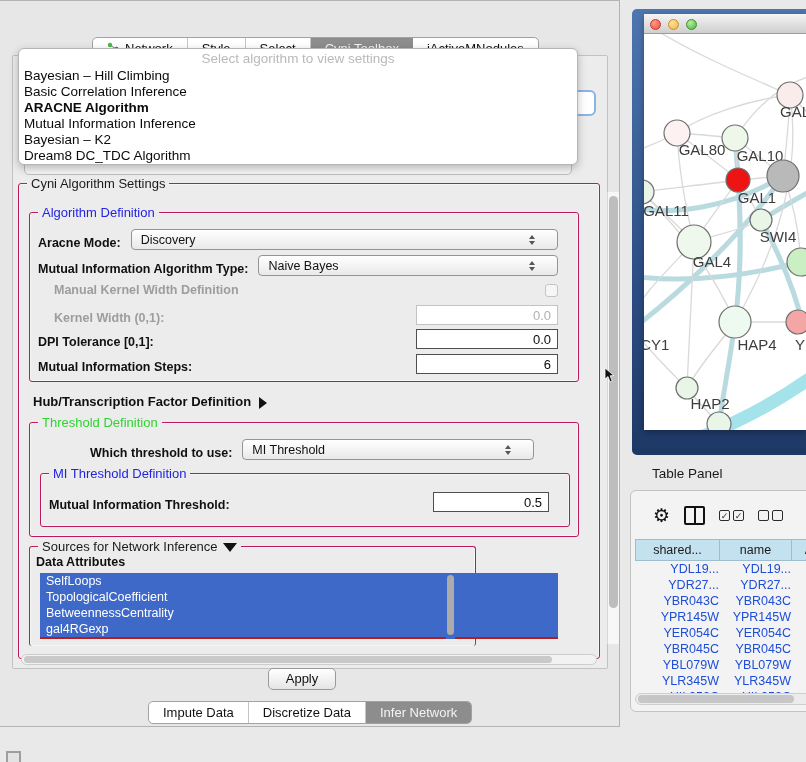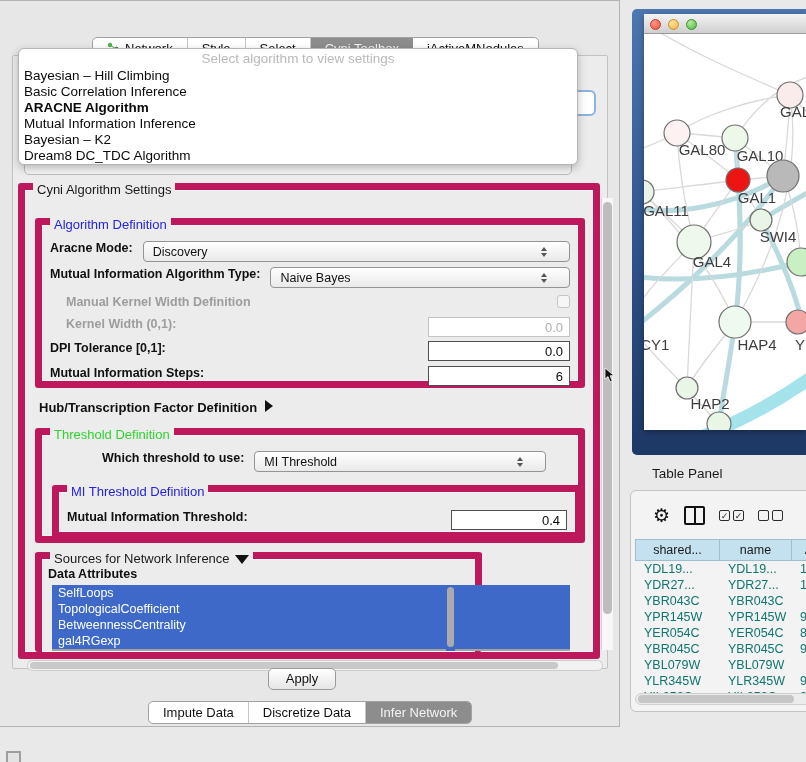--- a/index.html
+++ b/index.html
@@ -26,53 +26,53 @@
 
   
   .combo-fragment { position:absolute; left:570px; top:89px; width:26px; height:26px; background:#fff; border:2px solid #8ab4e2; border-radius:6px; z-index:4; }
   .popup { position:absolute; left:18px; top:47px; width:560px; height:117px; background:#fff; border:1px solid #b5b5b5; border-radius:6px; box-shadow:0 3px 8px rgba(0,0,0,.25); z-index:5; padding-top:2px; }
   .popup-placeholder { text-align:center; color:#b9b9b9; font-size:13.5px; height:17px; }
   .popup-item { font-size:13.5px; color:#0a0a0a; padding-left:5px; height:16px; line-height:16px; white-space:nowrap; }
   .popup-item.bold { font-weight:bold; }
   .combo-remnant { position:absolute; left:24px; top:158px; width:548px; height:16px; border:1px solid #bdbdbd; border-radius:5px; background:#f4f4f4; z-index:1; }
 
   
-  .groupbox { position:absolute; border:7px solid #be185d; border-radius:3px; box-shadow:inset 0 0 0 1px rgba(255,255,255,.55); }
+  .groupbox { position:absolute; border:1px solid #be185d; border-radius:3px; box-shadow:inset 0 0 0 1px rgba(255,255,255,.55); }
   .groupbox > .legend { position:absolute; top:-8px; left:8px; background:#ececec; padding:0 4px; font-size:13px; white-space:nowrap; }
   .legend.black { color:#1a1a1a; }
   .legend.blue { color:#2323e0; }
   .legend.green { color:#2fd42f; }
 
   #settings-group { left:18px; top:182px; width:582px; height:476px; }
   #algdef-group   { left:10px; top:28px;  width:550px; height:170px; }
   #threshold-group{ left:10px; top:238px; width:550px; height:115px; }
   #mithr-group    { left:10px; top:50px;  width:530px; height:54px; }
   #sources-group  { left:10px; top:362px; width:447px; height:100px; border-bottom:none; }
 
-  .row { position:absolute; left:8px; right:8px; display:flex; align-items:flex-start; }
+  .row { position:absolute; left:8px; right:20px; display:flex; align-items:flex-end; }
   .lbl { font-size:12.5px; font-weight:bold; color:#101010; white-space:nowrap; }
   .lbl.disabled { color:#9d9d9d;padding-left:16px; }
   .spacer { flex:1; }
 
   .combo { display:flex; align-items:center; height:21px; border:1px solid #949494; border-radius:4px; background:linear-gradient(#ffffff,#e9e9e9); padding:0 22px 0 9px; font-size:12.5px; color:#111; }
   .combo .cval { flex:1; white-space:nowrap; overflow:hidden; }
   .stepper { display:flex; flex-direction:column; align-items:center; gap:2px; margin-left:6px; }
   .stepper i { width:0; height:0; border-left:3.5px solid transparent; border-right:3.5px solid transparent; }
   .stepper .up { border-bottom:4px solid #555; }
   .stepper .dn { border-top:4px solid #555; }
 
   .tfield { width:142px; height:20px; border:1px solid #4f4f4f; background:#fff; font-size:13px; color:#0a0a0a; text-align:right; padding:0 6px; line-height:19px; }
   .tfield.disabled { border-color:#c3c3c3; color:#b0b0b0; }
   .checkbox { width:13px; height:13px; border:1px solid #c4c4c4; border-radius:3px; background:#f6f6f6; }
 
   .disclosure { width:0; height:0; border-top:6px solid transparent; border-bottom:6px solid transparent; border-left:8px solid #111; margin-left:8px; }
   .tri-down { display:inline-block; width:0; height:0; border-left:7px solid transparent; border-right:7px solid transparent; border-top:9px solid #111; vertical-align:middle; margin-left:5px; }
 
   .attr-label { position:absolute; left:6px; top:8px; font-size:12.5px; font-weight:bold; color:#101010; }
-  .attr-list { position:absolute; left:10px; top:26px; width:518px; height:66px; background:#a3a3a3; overflow:hidden; }
+  .attr-list { position:absolute; left:10px; top:26px; width:518px; height:66px; background:#b91c1c; overflow:hidden; }
   .attr-item { height:16px; line-height:16px; font-size:12.5px; color:#fff; background:#3e69c8; padding-left:6px; white-space:nowrap; }
   .attr-vscroll { position:absolute; right:-12px; top:26px; width:9px; height:66px; background:#3e69c8; }
   .attr-vthumb { position:absolute; left:1px; top:2px; width:7px; height:60px; background:#ababab; border-radius:4px; }
 
   .hscroll { position:absolute; left:2px; top:470px; width:576px; height:11px; background:#f2f2f2; border:1px solid #cdcdcd; border-radius:6px; }
   .hthumb { position:absolute; left:2px; top:1px; width:528px; height:7px; background:#c9c9c9; border-radius:4px; }
 
   .vscroll-main { position:absolute; right:-20px; top:8px; width:12px; height:452px; background:#f7f7f7; border-left:1px solid #d6d6d6; }
   .vthumb-main { position:absolute; left:1px; top:4px; width:9px; height:412px; background:#bdbdbd; border-radius:5px; }
 
@@ -97,21 +97,21 @@
   .icon-gear { font-size:19px; color:#111; line-height:1; }
   .icon-cols { width:21px; height:19px; border:2px solid #111; border-radius:2px; position:relative; }
   .icon-cols::after { content:""; position:absolute; left:8px; top:0; bottom:0; border-left:2px solid #111; }
   .chk-pair { display:flex; gap:3px; }
   .chk { width:11px; height:11px; border:1.5px solid #2b2b2b; border-radius:2px; font-size:9px; line-height:10px; text-align:center; color:#2b2b2b; font-weight:bold; }
   .tp-table { position:absolute; left:4px; top:48px; width:192px; }
   .tp-hrow { display:flex; height:22px; }
   .tp-hcell { background:#c3e1ee; border:1px solid #9dbecd; border-right:none; font-size:12.5px; color:#1a1a1a; display:flex; align-items:center; justify-content:center; }
   .tp-hcell:last-child { border-right:1px solid #9dbecd; }
   .tp-row { display:flex; height:16px; }
-  .tp-cell { font-size:12.5px; color:#0f766e; padding-left:9px; white-space:nowrap; overflow:hidden; line-height:16px; }
+  .tp-cell { font-size:12.5px; color:#1d4ed8; padding-left:9px; white-space:nowrap; overflow:hidden; line-height:16px;text-align:right; }
   .c0 { width:84px; } .c1 { width:72px; } .c2 { width:36px; }
   .tp-hscroll { position:absolute; left:4px; top:202px; width:188px; height:12px; background:#ececec; border:1px solid #cfcfcf; border-radius:6px; }
   .tp-hthumb { position:absolute; left:2px; top:1px; width:156px; height:8px; background:#c6c6c6; border-radius:4px; }
 
   .cursor { position:absolute; left:604px; top:368px; z-index:9; }
 </style>
 </head>
 <body>
 <div id="root">
 
@@ -229,21 +229,21 @@
                 <i class="dn"></i>
               </span>
           </div>
         </div>
 
         <div class="groupbox" id="mithr-group">
           <span class="legend blue">MI Threshold Definition</span>
           <div class="row" style="top:18px;">
             <span class="lbl">Mutual Information Threshold:</span>
             <span class="spacer"></span>
-            <span class="tfield" style="width:116px;">0.4</span>
+            <span class="tfield" style="width:116px;">0.5</span>
           </div>
         </div>
       </div>
 
       <div class="groupbox" id="sources-group">
         <span class="legend black"><span>Sources for Network Inference</span><span class="tri-down"></span></span>
         <div class="attr-label">Data Attributes</div>
         <div class="attr-list" id="attr-list">
             <div class="attr-item">SelfLoops</div>
             <div class="attr-item">TopologicalCoefficient</div>

